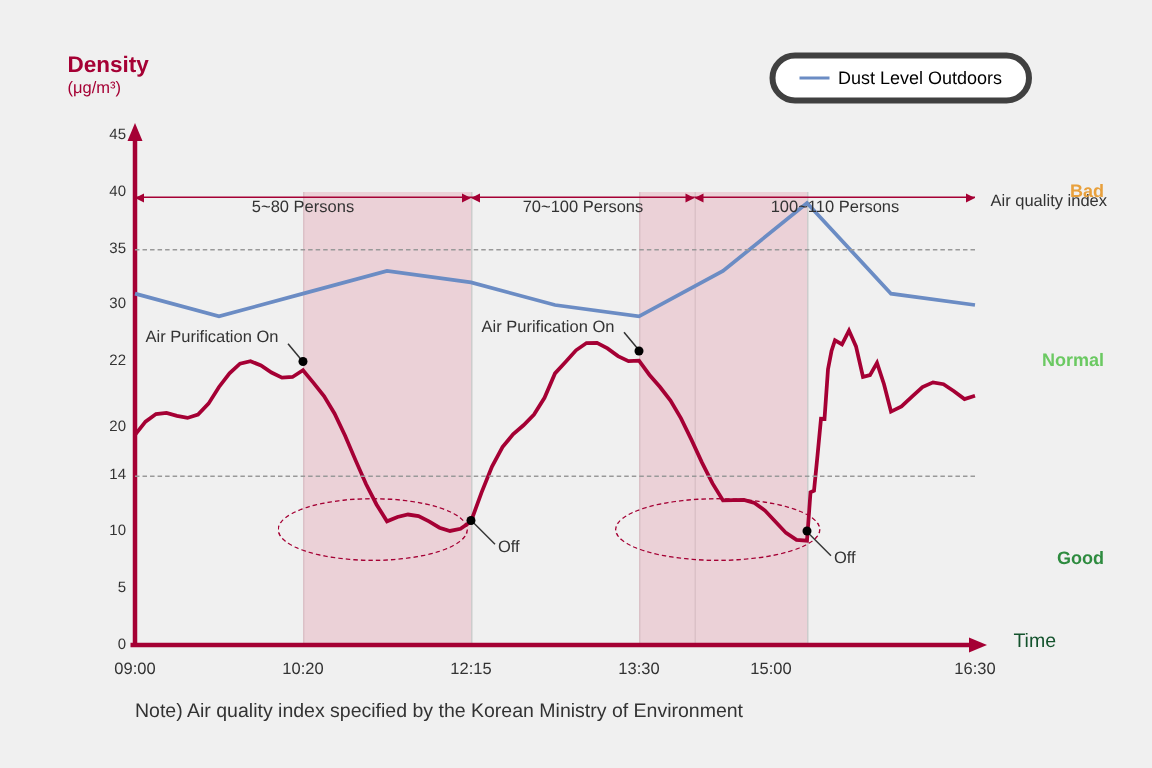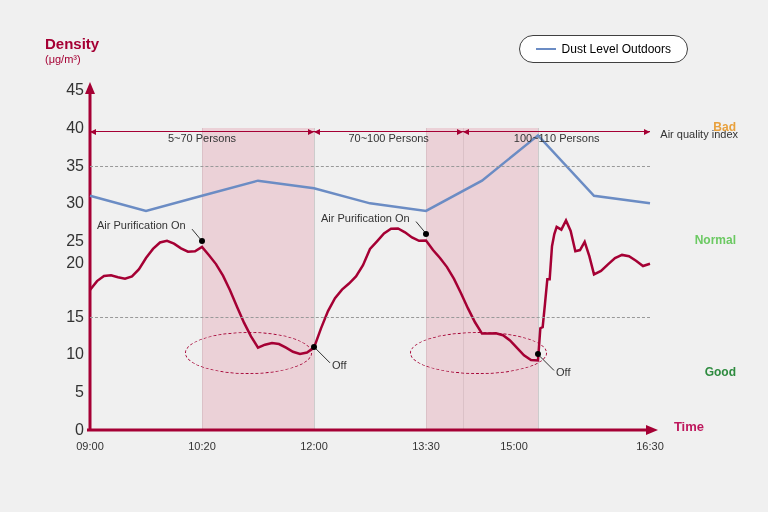--- a/index.html
+++ b/index.html
@@ -1,27 +1,27 @@
 <!DOCTYPE html>
 <html><head>
 <meta charset="utf-8">
 <style>
 body{margin:0;font-family:Arial,sans-serif;background:#f0f0f0;width:768px;height:512px;position:relative}
 .container{position:absolute;left:20px;top:20px;width:728px;height:475px;background:#f0f0f0}
 .title{position:absolute;left:25px;top:15px;color:#a50034;font-weight:bold;font-size:15px}
 .unit{position:absolute;left:25px;top:33px;color:#a50034;font-size:11px}
-.legend{position:absolute;right:60px;top:15px;border:1px solid #404040;border-radius:18px;padding:6px 16px;font-size:12px;display:flex;gap:20px;align-items:center;background:#fff}
+.legend{position:absolute;right:60px;top:15px;border:4px solid #404040;border-radius:18px;padding:6px 16px;font-size:12px;display:flex;gap:20px;align-items:center;background:#fff}
 .leg-item{display:flex;align-items:center;gap:6px}
 .leg-line{width:20px;height:2px}
 .plot{position:absolute;left:70px;top:70px;width:560px;height:340px}
-.ytick{position:absolute;left:-30px;font-size:16px;color:#333;text-align:right;width:24px;transform:translateY(-50%)}
+.ytick{position:absolute;left:-30px;font-size:10px;color:#333;text-align:right;width:24px;transform:translateY(-50%)}
 .xtick{position:absolute;bottom:-22px;font-size:11px;color:#333;transform:translateX(-50%)}
 .grid{position:absolute;left:0;width:100%;border-top:1.5px dashed #999}
 .shade{position:absolute;top:38px;height:302px;background:#e8b8c3;opacity:0.55}
-.xlabel{position:absolute;right:-54px;bottom:-4px;color:#be185d;font-weight:bold;font-size:13px}
+.xlabel{position:absolute;right:-54px;bottom:-4px;color:#14532d;font-weight:normal;font-size:13px}
 .aqi-label{position:absolute;right:-86px;font-size:12px;font-weight:bold}
 .aqi-title{position:absolute;right:-88px;top:38px;font-size:11px;color:#333}
 .pband{position:absolute;top:42px;font-size:11px;color:#333;transform:translateX(-50%)}
 .ann{position:absolute;font-size:11px;color:#333}
 .note{position:absolute;left:70px;bottom:14px;font-size:13px;color:#333}
 .dot{position:absolute;width:6px;height:6px;background:#000;border-radius:50%;transform:translate(-50%,-50%)}
 svg{position:absolute;left:0;top:0;width:100%;height:100%;overflow:visible}
 .arrow-row{position:absolute;top:38px;left:0;right:0;height:10px}
 .arw{position:absolute;top:3px;height:1px;border-top:1px solid #a50034}
 .arw::before,.arw::after{content:"";position:absolute;top:-3px;width:0;height:0;border-top:3px solid transparent;border-bottom:3px solid transparent}
@@ -69,44 +69,45 @@
         <div class="arw" id="arw1" style="left: 224px; width: 149.333px;"></div>
         <div class="arw" id="arw2" style="left: 373.333px; width: 186.667px;"></div>
     </div>
     <div class="aqi-title">Air quality index</div>
     <div class="xlabel">Time</div>
     <div class="ellipse" style="left:95px;top:242px;width:125px;height:40px"></div>
     <div class="ellipse" style="left:320px;top:242px;width:135px;height:40px"></div>
   <div class="ytick" style="top: 340px;">0</div>
       <div class="ytick" style="top: 302.222px;">5</div>
       <div class="ytick" style="top: 264.444px;">10</div>
-      <div class="ytick" style="top: 226.667px;">15</div>
-      <div class="ytick" style="top: 173px;">20</div>
-      <div class="ytick" style="top: 151.111px;">25</div>
+      <div class="ytick" style="top: 226.667px;">14</div>
+      <div class="ytick" style="top: 195px;">20</div>
+      <div class="ytick" style="top: 151.111px;">22</div>
       <div class="ytick" style="top: 113.333px;">30</div>
       <div class="ytick" style="top: 75.5556px;">35</div>
       <div class="ytick" style="top: 37.7778px;">40</div>
       <div class="ytick" style="top: 0px;">45</div>
       <div class="xtick" style="left: 0px;">09:00</div>
       <div class="xtick" style="left: 112px;">10:20</div>
-      <div class="xtick" style="left: 224px;">12:00</div>
+      <div class="xtick" style="left: 224px;">12:15</div>
       <div class="xtick" style="left: 336px;">13:30</div>
       <div class="xtick" style="left: 424px;">15:00</div>
       <div class="xtick" style="left: 560px;">16:30</div>
       <div class="grid" style="top: 226.667px;"></div>
       <div class="grid" style="top: 75.5556px;"></div>
       <div class="aqi-label" style="top: 29.7778px; color: rgb(232, 160, 60);">Bad</div>
       <div class="aqi-label" style="top: 143.111px; color: rgb(107, 201, 98);">Normal</div>
       <div class="aqi-label" style="top: 275.333px; color: rgb(46, 139, 63);">Good</div>
-      <div class="pband" style="left: 112px;">5~70 Persons</div>
+      <div class="pband" style="left: 112px;">5~80 Persons</div>
       <div class="pband" style="left: 298.667px;">70~100 Persons</div>
       <div class="pband" style="left: 466.667px;">100~110 Persons</div>
       <div class="dot" style="left: 112px; top: 151.111px;"></div>
       <div class="ann" style="left: 7px; top: 129.111px;">Air Purification On</div>
       <div class="dot" style="left: 224px; top: 256.889px;"></div>
       <div class="ann" style="left: 242px; top: 268.889px;">Off</div>
       <div class="dot" style="left: 336px; top: 143.556px;"></div>
       <div class="ann" style="left: 231px; top: 121.556px;">Air Purification On</div>
       <div class="dot" style="left: 448px; top: 264.444px;"></div>
       <div class="ann" style="left: 466px; top: 276.444px;">Off</div>
     </div>
 
+  <div class="note">Note) Air quality index specified by the Korean Ministry of Environment</div>
 </div>
 
 </body></html>

